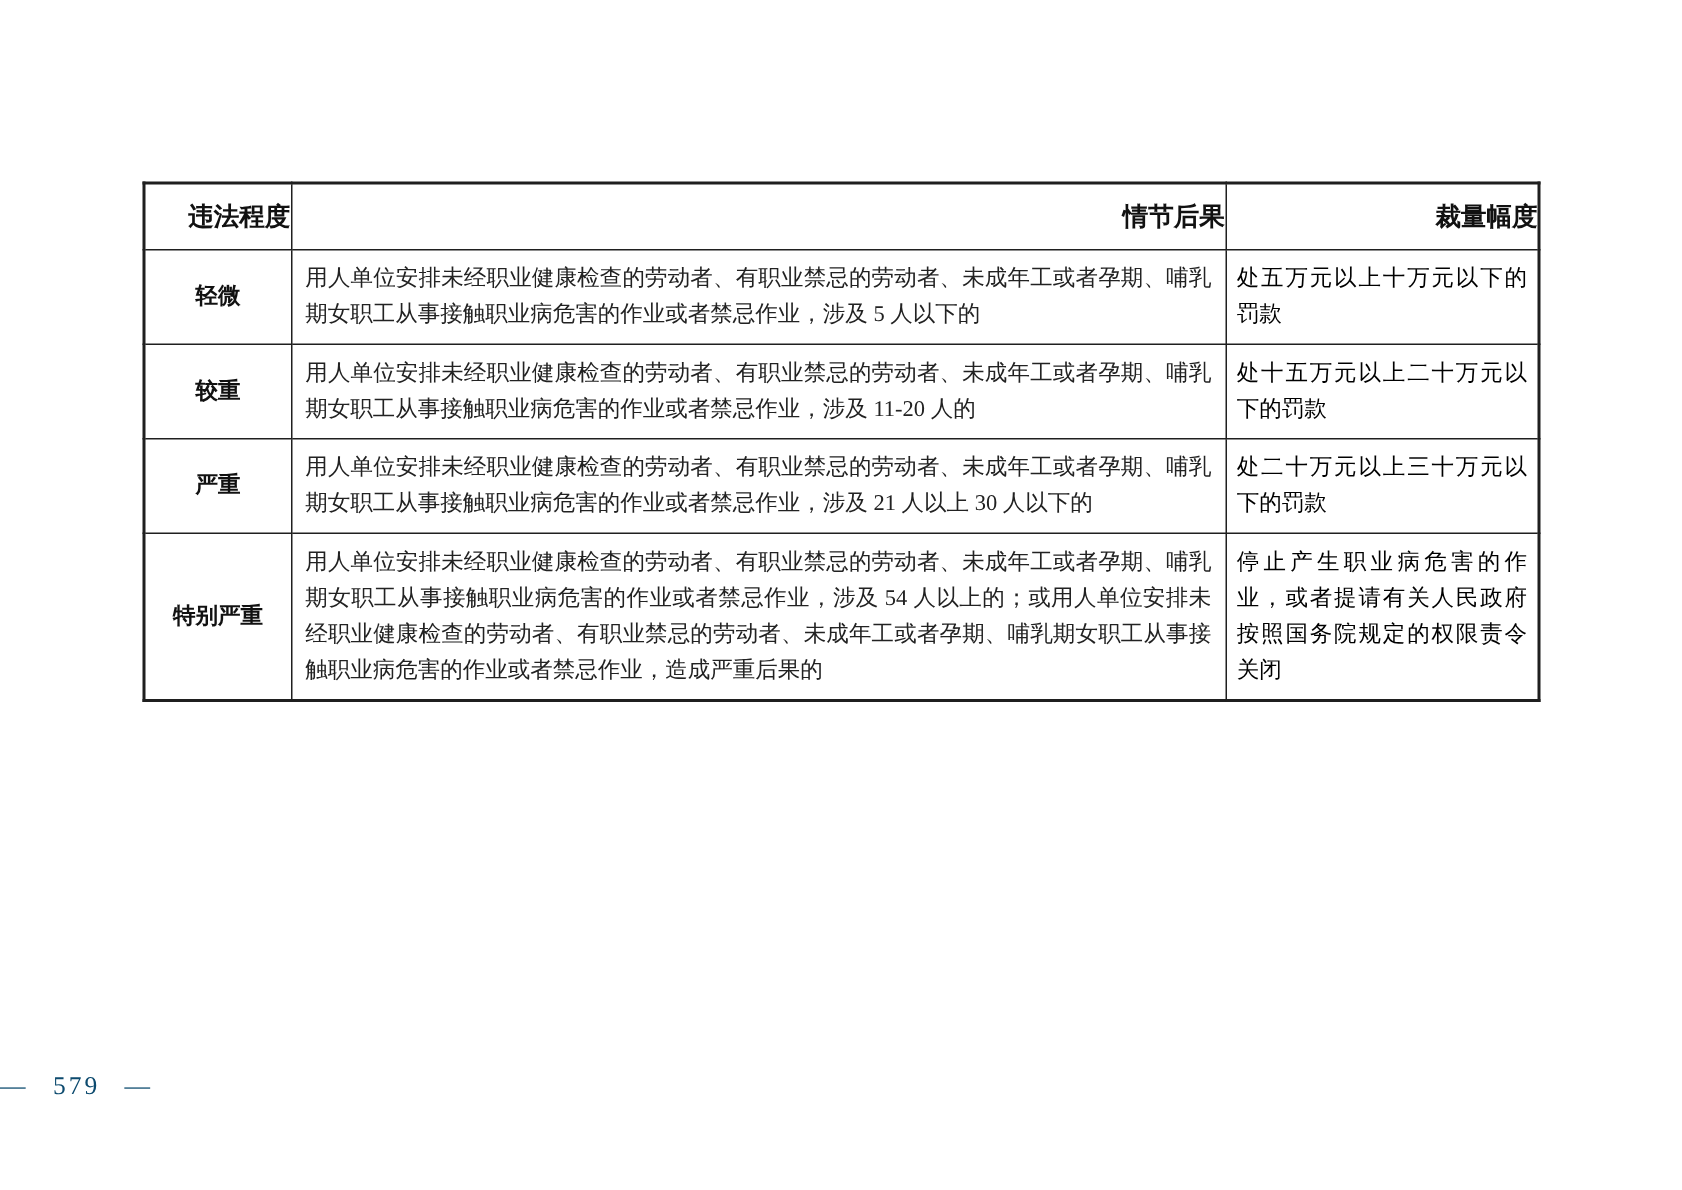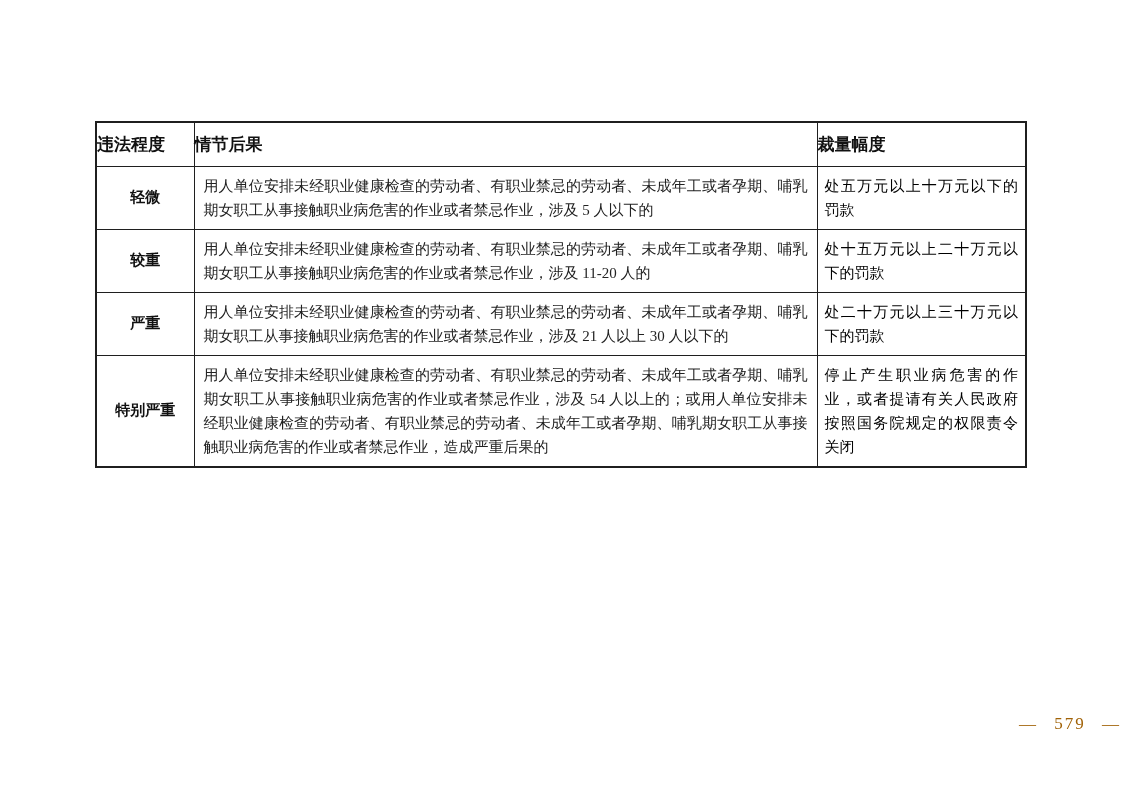--- a/index.html
+++ b/index.html
@@ -25,21 +25,21 @@
     border: 2px solid #1f1f1f;
   }
   table.law-table td, table.law-table th {
     border: 1px solid #1f1f1f;
     vertical-align: middle;
   }
   th.col-header {
     font-family: "Liberation Sans", sans-serif;
     font-weight: bold;
     font-size: 17px;
-    text-align: left;
+    text-align: right;
     height: 44px;
     color: #111;
   }
   td.degree-cell {
     font-weight: bold;
     font-size: 15px;
     text-align: center;
     color: #111;
   }
   td.circumstance-cell {
@@ -80,25 +80,25 @@
     text-indent: 47px;
     text-align: justify;
   }
 
   
   .footer {
     position: absolute;
     left: 0;
     top: 714px;
     width: 100%;
-    text-align: right;
+    text-align: left;
     font-size: 17px;
     letter-spacing: 2px;
     word-spacing: 10px;
-    color: #a16207;
+    color: #0c4a6e;
   }
 </style>
 </head>
 <body>
 
 <div class="page">
 
   <table class="law-table">
     <colgroup>
       <col style="width:98px">

